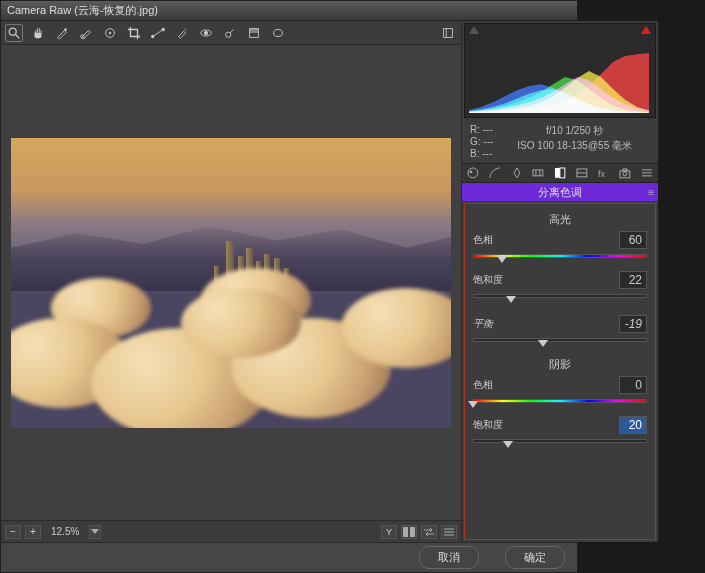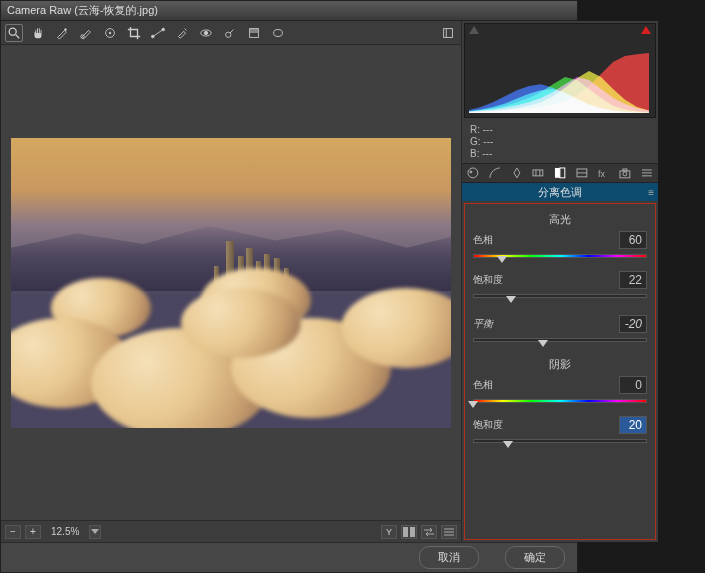--- a/index.html
+++ b/index.html
@@ -46,21 +46,21 @@
 .histo-wrap { height: 95px; background: #2a2a2a; position: relative; border: 1px solid #1a1a1a; margin: 2px; }
 .histo-tri { position: absolute; top: 2px; right: 4px; width: 0; height: 0; border-left: 5px solid transparent; border-right: 5px solid transparent; border-bottom: 8px solid #d82020; }
 .histo-tri2 { position: absolute; top: 2px; left: 4px; width: 0; height: 0; border-left: 5px solid transparent; border-right: 5px solid transparent; border-bottom: 8px solid #555; }
 .histo { position: absolute; left: 4px; right: 4px; bottom: 4px; height: 60px; }
 .info { padding: 4px 8px; color: #bbb; font-size: 10px; display: flex; gap: 6px; }
 .info-l { display: flex; flex-direction: column; gap: 1px; }
 .info-r { text-align: center; flex: 1; display: flex; flex-direction: column; gap: 1px; }
 .tabstrip { height: 20px; background: #353535; display: flex; align-items: center; padding: 0 4px; gap: 8px; border-top: 1px solid #222; border-bottom: 1px solid #222; }
 .tab { width: 14px; height: 14px; color: #aaa; cursor: pointer; display: flex; align-items: flex-end; justify-content: center; }
 .tab.sel { color: #fff; }
-.panel-title { height: 18px; background: #0c4a6e; color: #ddd; font-size: 11px; display: flex; align-items: center; justify-content: center; position: relative; }
+.panel-title { height: 18px; background: #6d28d9; color: #ddd; font-size: 11px; display: flex; align-items: center; justify-content: center; position: relative; }
 .panel-menu { position: absolute; right: 4px; color: #aaa; cursor: pointer; font-size: 10px; }
 .panel { flex: 1; padding: 6px 8px; border: 1px solid #b03020; margin: 2px; }
 .section-title { color: #ccc; font-size: 11px; text-align: center; padding: 2px 0 4px; }
 .slider-row { margin-bottom: 10px; }
 .slider-lbl { display: flex; justify-content: space-between; color: #ccc; font-size: 10px; margin-bottom: 2px; align-items: center; }
 .slider-val { background: #2a2a2a; padding: 1px 4px; min-width: 28px; text-align: right; border: 1px solid #555; font-size: 12px; }
 .slider-val.sel { background: #2a5a9a; color: #fff; margin-left: 18px; }
 .slider-track { height: 10px; position: relative; cursor: pointer; }
 .track-bg { position: absolute; left: 0; right: 0; top: 3px; height: 4px; background: #2a2a2a; border: 1px solid #555; }
 .track-hue { background: linear-gradient(90deg,#ff0000,#ffff00,#00ff00,#00ffff,#0000ff,#ff00ff,#ff0000); }
@@ -225,20 +225,24 @@
             <path d="M0,60 L0.0,58.8 L12.0,57.6 L24.0,56.4 L36.0,54.6 L48.0,52.2 L60.0,49.2 L72.0,45.0 L84.0,39.0 L96.0,31.2 L108.0,24.0 L120.0,27.0 L132.0,36.0 L144.0,45.0 L156.0,51.0 L168.0,55.2 L180.0,57.6 L180,60 Z" fill="#d820d8" opacity="0.75" style="mix-blend-mode: screen;"></path>
             <path d="M0,60 L0.0,59.4 L12.0,58.8 L24.0,58.2 L36.0,57.0 L48.0,55.2 L60.0,52.8 L72.0,49.2 L84.0,43.2 L96.0,34.8 L108.0,25.2 L120.0,18.0 L132.0,24.0 L144.0,36.0 L156.0,46.8 L168.0,54.0 L180.0,57.6 L180,60 Z" fill="#e8e820" opacity="0.75" style="mix-blend-mode: screen;"></path>
           </svg>
       </div>
       <div class="info">
         <div class="info-l">
           <div><span>R:</span> <span>---</span></div>
           <div><span>G:</span> <span>---</span></div>
           <div><span>B:</span> <span>---</span></div>
         </div>
+        <div class="info-r">
+          <div>f/10  1/250 秒</div>
+          <div>ISO 100  18-135@55 毫米</div>
+        </div>
       </div>
       <div class="tabstrip">
         <div class="tab">
             <svg viewBox="0 0 14 14" stroke="#aaa" fill="none">
               <circle cx="7" cy="7" r="5"></circle>
               <circle cx="5" cy="6" r="1" fill="#aaa"></circle>
             </svg>
           </div>
         <div class="tab">
             <svg viewBox="0 0 14 14" stroke="#aaa" fill="none">
@@ -314,21 +318,21 @@
           </div>
           <div class="slider-track">
             <div class="track-bg"></div>
             <div class="thumb" style="left:22%"></div>
           </div>
         </div>
 
         <div class="slider-row" style="margin-top:14px;font-style:italic;">
           <div class="slider-lbl">
             <span>平衡</span>
-            <span class="slider-val">-20</span>
+            <span class="slider-val">-19</span>
           </div>
           <div class="slider-track">
             <div class="track-bg"></div>
             <div class="thumb" style="left:40.5%"></div>
           </div>
         </div>
 
         <div class="section-title" style="margin-top:8px;">阴影</div>
 
         <div class="slider-row">

